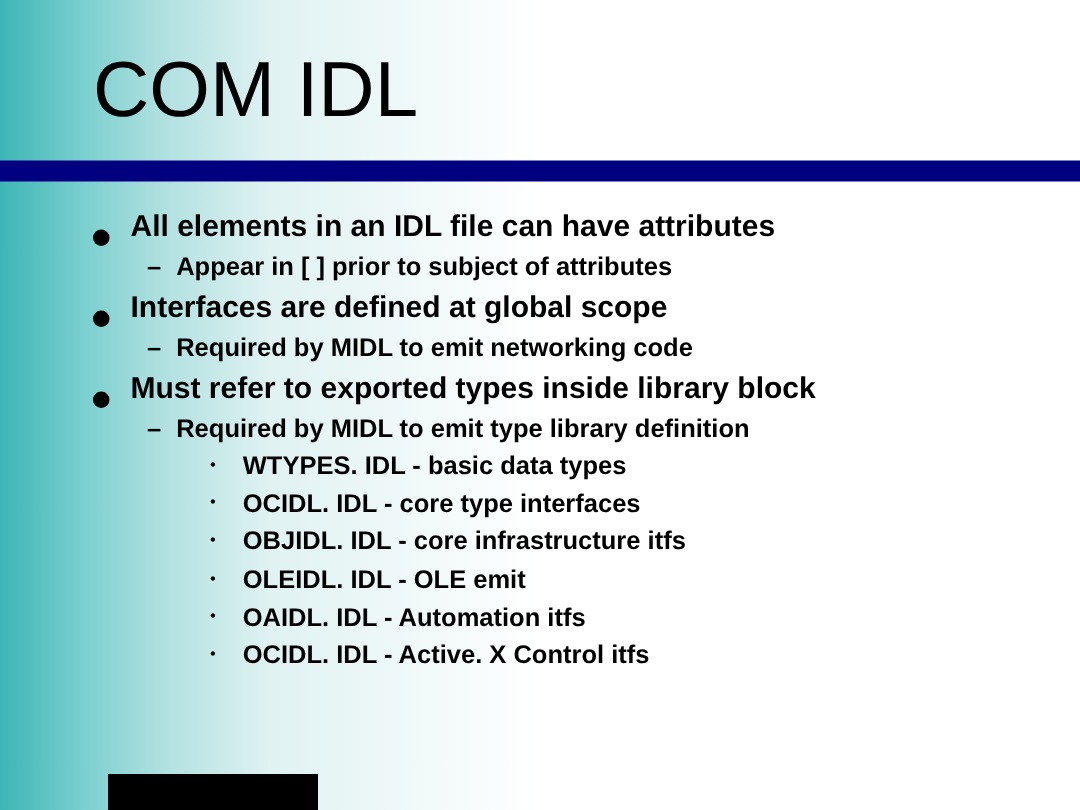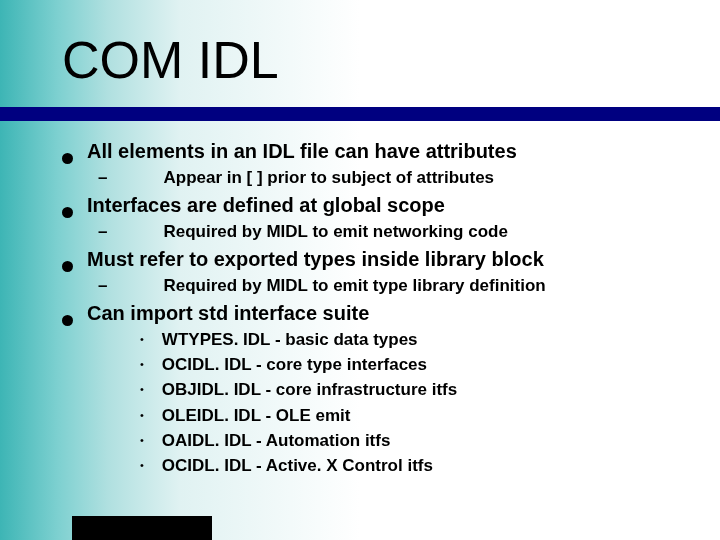--- a/index.html
+++ b/index.html
@@ -66,21 +66,20 @@
     font-weight: bold;
     color: #000;
     margin-right: 10px;
     line-height: 1.3;
   }
   .sub-dash .txt {
     font-size: 17px;
     font-weight: bold;
     color: #000;
     line-height: 1.3;
-    margin-left: 46px;
   }
   .sub-dot {
     display: flex;
     align-items: flex-start;
     margin-left: 78px;
     margin-bottom: 3px;
   }
   .sub-dot .sq {
     font-size: 11px;
     color: #000;
@@ -129,24 +128,20 @@
       <span class="txt">Required by MIDL to emit networking code</span>
     </div>
     <div class="top-bullet">
       <span class="dot"></span>
       <span class="txt">Must refer to exported types inside library block</span>
     </div>
     <div class="sub-dash">
       <span class="dash">–</span>
       <span class="txt">Required by MIDL to emit type library definition</span>
     </div>
-    <div class="top-bullet">
-      <span class="dot"></span>
-      <span class="txt">Can import std interface suite</span>
-    </div>
     <div class="sub-dot">
       <span class="sq">•</span>
       <span class="txt">WTYPES. IDL - basic data types</span>
     </div>
     <div class="sub-dot">
       <span class="sq">•</span>
       <span class="txt">OCIDL. IDL - core type interfaces</span>
     </div>
     <div class="sub-dot">
       <span class="sq">•</span>

